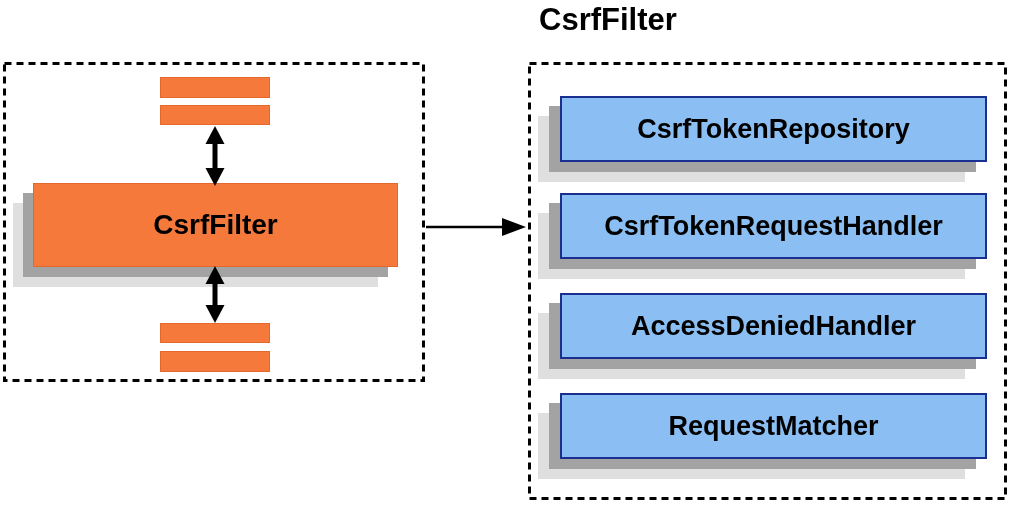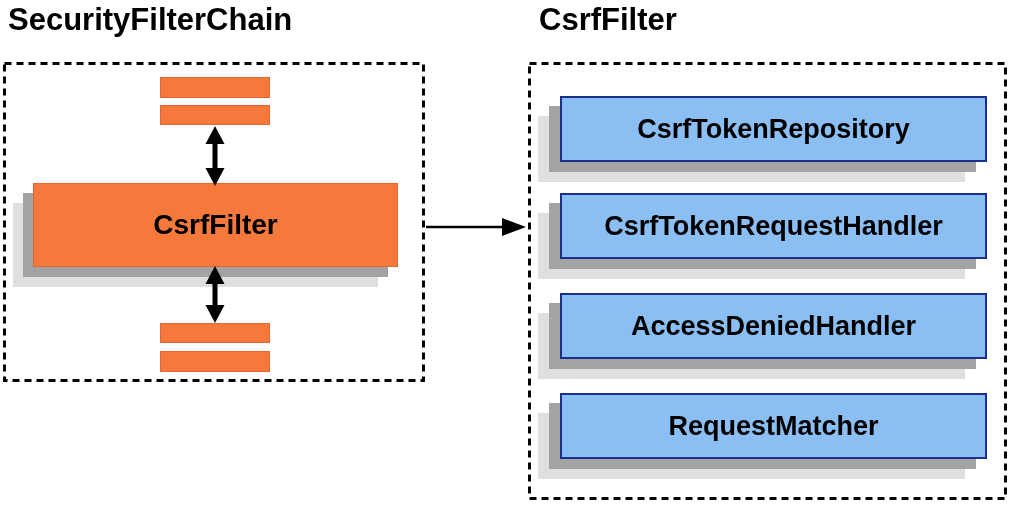--- a/index.html
+++ b/index.html
@@ -79,21 +79,20 @@
   .arrow-layer{
     position:absolute;left:0;top:0;width:1010px;height:505px;
     pointer-events:none;
   }
 </style>
 </head>
 <body>
 
 <div class="canvas">
 
-  <div class="panel-title title-left">SecurityFilterChain</div>
   <div class="panel-title title-right">CsrfFilter</div>
 
   <div class="group group-left">
     <div class="stub-bar bar-1"></div>
     <div class="stub-bar bar-2"></div>
 
     <div class="stack stack-filter">
       <div class="shadow shadow-light"></div>
       <div class="shadow shadow-dark"></div>
       <div class="filter-box">

